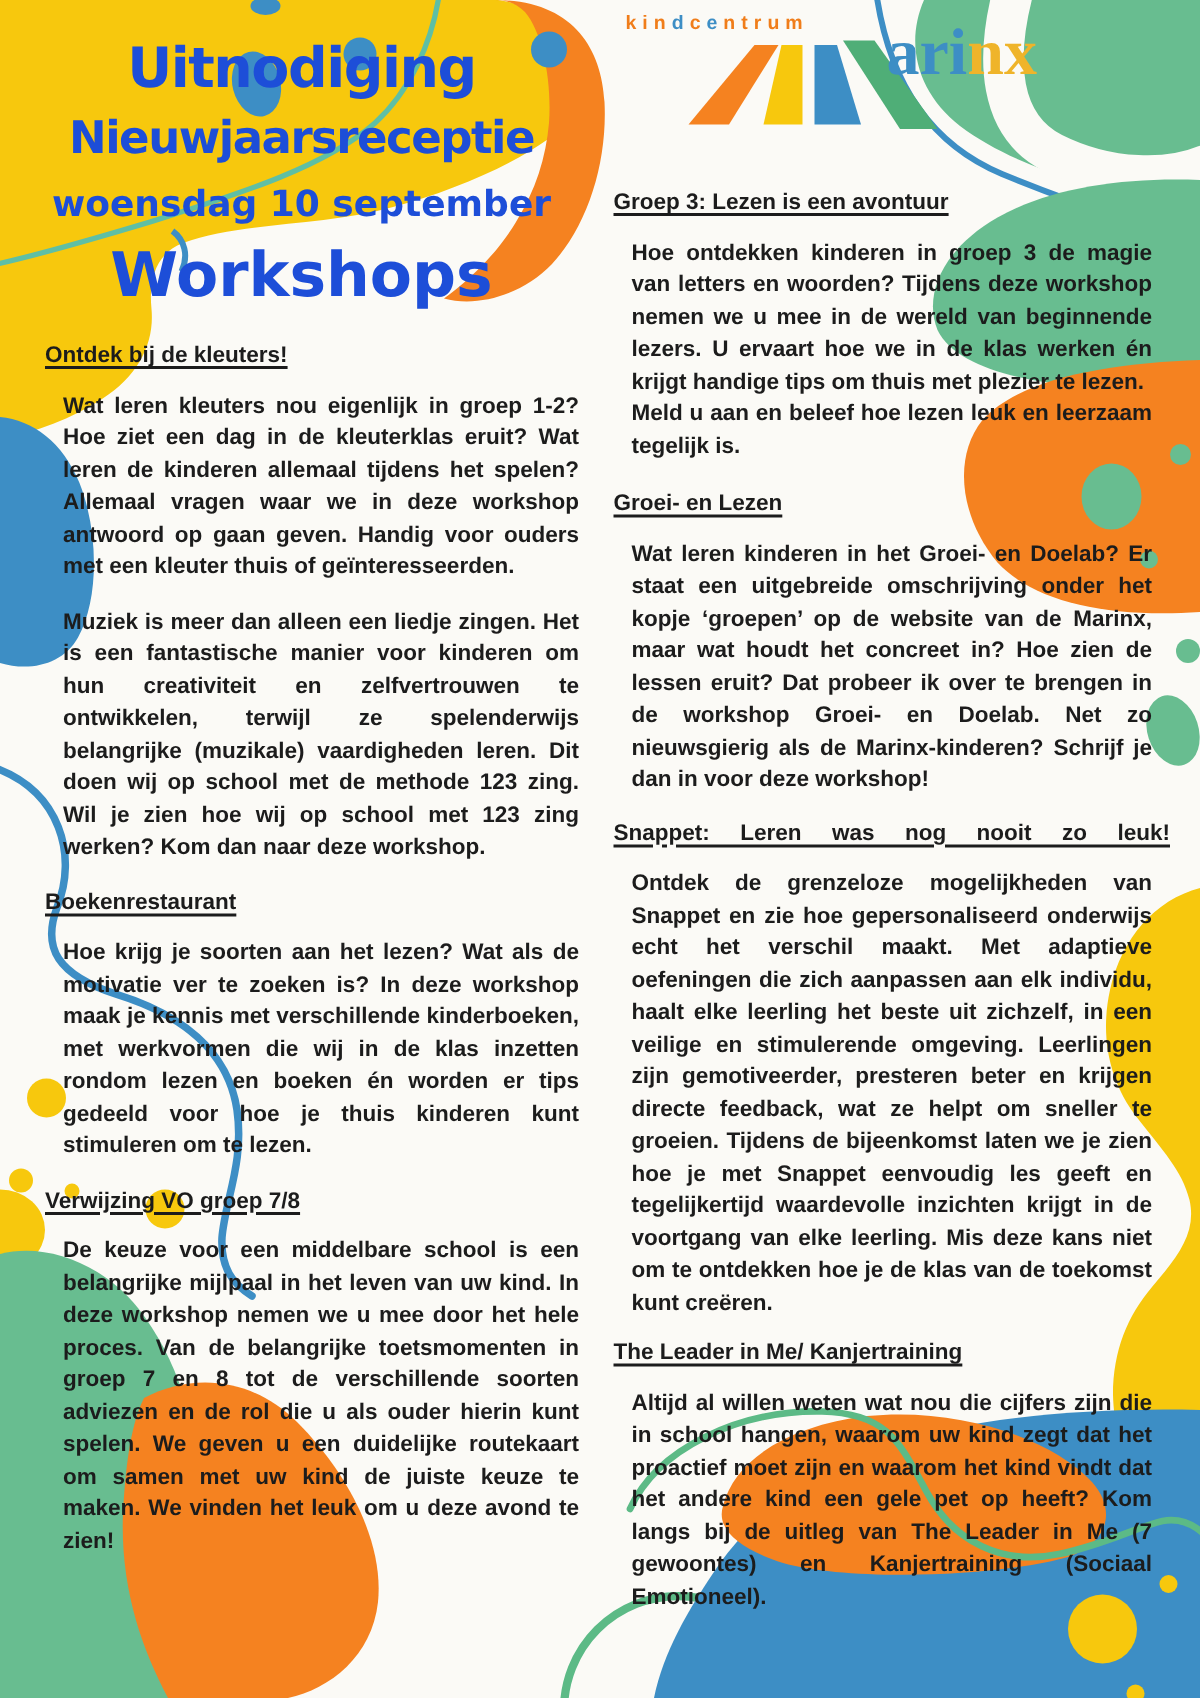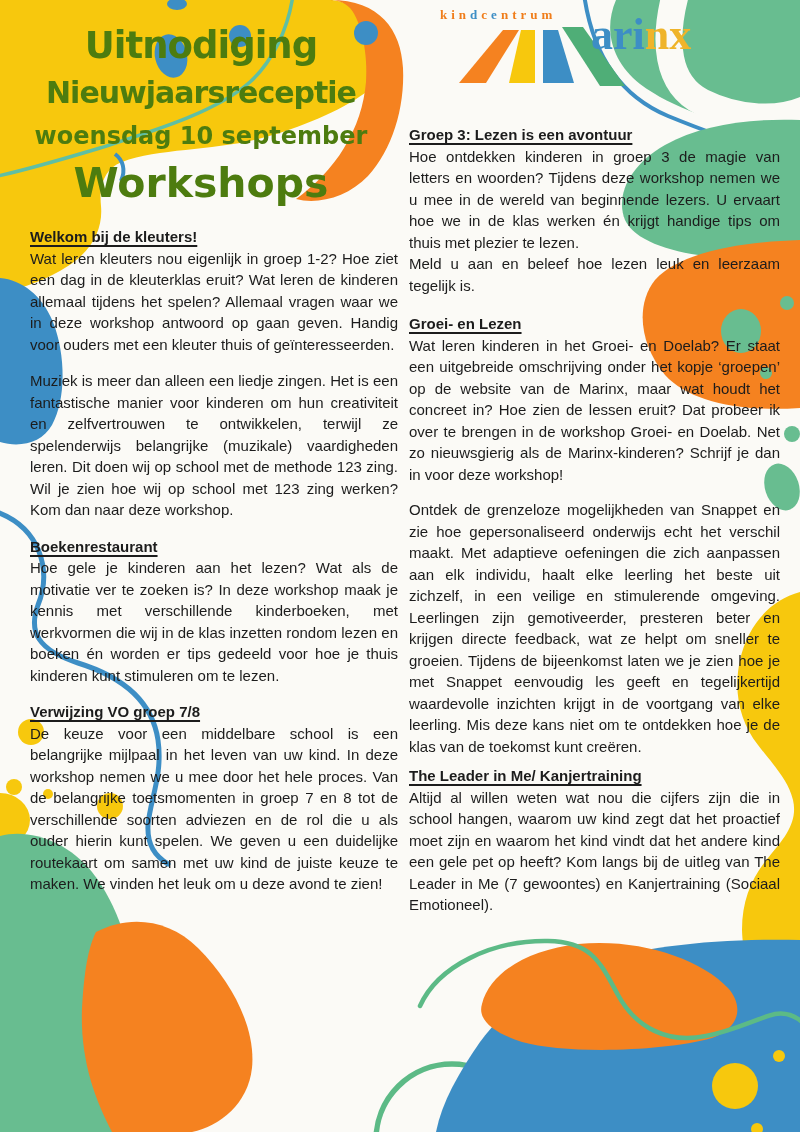--- a/index.html
+++ b/index.html
@@ -6,47 +6,47 @@
   .page{
     position:relative;width:800px;height:1132px;margin:0 auto;
     background:#FBFAF6;overflow:hidden;
     font-family:"Liberation Sans",sans-serif;color:#1c1c1c;
   }
   svg.bg{position:absolute;inset:0;z-index:0;}
   .content{position:absolute;inset:0;z-index:1;}
 
   
   .title-block{position:absolute;left:22px;top:22px;width:358px;text-align:center;
-    font-family:"DejaVu Sans",sans-serif;font-weight:bold;color:#4d7c0f;}
+    font-family:"DejaVu Sans",sans-serif;font-weight:bold;color:#1d4ed8;}
   .title-line1{font-size:37px;line-height:48px;letter-spacing:-1px;}
   .title-line2{font-size:30px;line-height:46px;letter-spacing:-1px;}
   .title-date{font-size:24px;line-height:40px;letter-spacing:0px;}
   .title-sub{font-size:41px;line-height:54px;letter-spacing:0px;}
 
   
-  .logo-kicker{position:absolute;left:440px;top:7px;font-family:Liberation Serif, serif;
+  .logo-kicker{position:absolute;left:417px;top:7px;font-family:Liberation Sans, sans-serif;
     font-weight:bold;font-size:13px;letter-spacing:4px;white-space:nowrap;text-align:center;}
   .logo-brand{position:absolute;left:591px;top:12px;font-family:Liberation Serif, serif;
     font-weight:bold;font-size:44px;letter-spacing:0px;white-space:nowrap;line-height:46px;}
   [data-color="orange"]{color:#F07D1A;}
   [data-color="blue"]{color:#3D8EC5;}
   [data-color="yellow"]{color:#EFB42A;}
 
   
   .col{position:absolute;}
   .col-left{left:30px;top:226px;width:368px;}
   .col-right{left:409px;top:124px;width:371px;}
   .section{margin-bottom:15px;}
   .section h3{
     margin:0;font-size:15px;line-height:21.5px;font-weight:bold;
     text-decoration:underline;text-underline-offset:3px;text-decoration-thickness:1.5px;
   }
   .section[data-stretch="true"] h3{text-align:justify;text-align-last:justify;}
   .section p{
-    margin:0;font-size:15px;line-height:21.5px;font-weight:normal;
+    margin:12px;font-size:15px;line-height:21.5px;font-weight:bold;
     text-align:justify;white-space:pre-line;
   }
   .mb-right-s1{margin-bottom:17px;}
   .mb-right-s2{margin-bottom:14px;}
   .mb-right-s3{margin-bottom:8px;}
 </style>
 </head>
 <body>
 
 <div class="page">
@@ -136,47 +136,48 @@
 
     <div class="logo-kicker">
       <span data-color="orange">k</span><span data-color="orange">i</span><span data-color="orange">n</span><span data-color="blue">d</span><span data-color="orange">c</span><span data-color="blue">e</span><span data-color="orange">n</span><span data-color="orange">t</span><span data-color="orange">r</span><span data-color="orange">u</span><span data-color="orange">m</span>
     </div>
     <div class="logo-brand">
       <span data-color="blue">a</span><span data-color="blue">r</span><span data-color="blue">i</span><span data-color="yellow">n</span><span data-color="yellow">x</span>
     </div>
 
     <div class="col col-left">
       <div class="section">
-        <h3>Welkom bij de kleuters!</h3>
+        <h3>Ontdek bij de kleuters!</h3>
         <p>Wat leren kleuters nou eigenlijk in groep 1-2? Hoe ziet een dag in de kleuterklas eruit? Wat leren de kinderen allemaal tijdens het spelen? Allemaal vragen waar we in deze workshop antwoord op gaan geven. Handig voor ouders met een kleuter thuis of geïnteresseerden.</p>
       </div>
       <div class="section">
         <p>Muziek is meer dan alleen een liedje zingen. Het is een fantastische manier voor kinderen om hun creativiteit en zelfvertrouwen te ontwikkelen, terwijl ze spelenderwijs belangrijke (muzikale) vaardigheden leren. Dit doen wij op school met de methode 123 zing. Wil je zien hoe wij op school met 123 zing werken? Kom dan naar deze workshop.</p>
       </div>
       <div class="section">
         <h3>Boekenrestaurant</h3>
-        <p>Hoe gele je kinderen aan het lezen? Wat als de motivatie ver te zoeken is? In deze workshop maak je kennis met verschillende kinderboeken, met werkvormen die wij in de klas inzetten rondom lezen en boeken én worden er tips gedeeld voor hoe je thuis kinderen kunt stimuleren om te lezen.</p>
+        <p>Hoe krijg je soorten aan het lezen? Wat als de motivatie ver te zoeken is? In deze workshop maak je kennis met verschillende kinderboeken, met werkvormen die wij in de klas inzetten rondom lezen en boeken én worden er tips gedeeld voor hoe je thuis kinderen kunt stimuleren om te lezen.</p>
       </div>
       <div class="section">
         <h3>Verwijzing VO groep 7/8</h3>
         <p>De keuze voor een middelbare school is een belangrijke mijlpaal in het leven van uw kind. In deze workshop nemen we u mee door het hele proces. Van de belangrijke toetsmomenten in groep 7 en 8 tot de verschillende soorten adviezen en de rol die u als ouder hierin kunt spelen. We geven u een duidelijke routekaart om samen met uw kind de juiste keuze te maken. We vinden het leuk om u deze avond te zien!</p>
       </div>
     </div>
 
     <div class="col col-right">
       <div class="section mb-right-s1">
         <h3>Groep 3: Lezen is een avontuur</h3>
         <p>Hoe ontdekken kinderen in groep 3 de magie van letters en woorden? Tijdens deze workshop nemen we u mee in de wereld van beginnende lezers. U ervaart hoe we in de klas werken én krijgt handige tips om thuis met plezier te lezen.
 Meld u aan en beleef hoe lezen leuk en leerzaam tegelijk is.</p>
       </div>
       <div class="section mb-right-s2">
         <h3>Groei- en Lezen</h3>
         <p>Wat leren kinderen in het Groei- en Doelab? Er staat een uitgebreide omschrijving onder het kopje ‘groepen’ op de website van de Marinx, maar wat houdt het concreet in? Hoe zien de lessen eruit? Dat probeer ik over te brengen in de workshop Groei- en Doelab. Net zo nieuwsgierig als de Marinx-kinderen? Schrijf je dan in voor deze workshop!</p>
       </div>
       <div class="section mb-right-s3" data-stretch="true">
+        <h3>Snappet: Leren was nog nooit zo leuk!</h3>
         <p>Ontdek de grenzeloze mogelijkheden van Snappet en zie hoe gepersonaliseerd onderwijs echt het verschil maakt. Met adaptieve oefeningen die zich aanpassen aan elk individu, haalt elke leerling het beste uit zichzelf, in een veilige en stimulerende omgeving. Leerlingen zijn gemotiveerder, presteren beter en krijgen directe feedback, wat ze helpt om sneller te groeien. Tijdens de bijeenkomst laten we je zien hoe je met Snappet eenvoudig les geeft en tegelijkertijd waardevolle inzichten krijgt in de voortgang van elke leerling. Mis deze kans niet om te ontdekken hoe je de klas van de toekomst kunt creëren.</p>
       </div>
       <div class="section">
         <h3>The Leader in Me/ Kanjertraining</h3>
         <p>Altijd al willen weten wat nou die cijfers zijn die in school hangen, waarom uw kind zegt dat het proactief moet zijn en waarom het kind vindt dat het andere kind een gele pet op heeft? Kom langs bij de uitleg van The Leader in Me (7 gewoontes) en Kanjertraining (Sociaal Emotioneel).</p>
       </div>
     </div>
 
   </div>
 </div>

